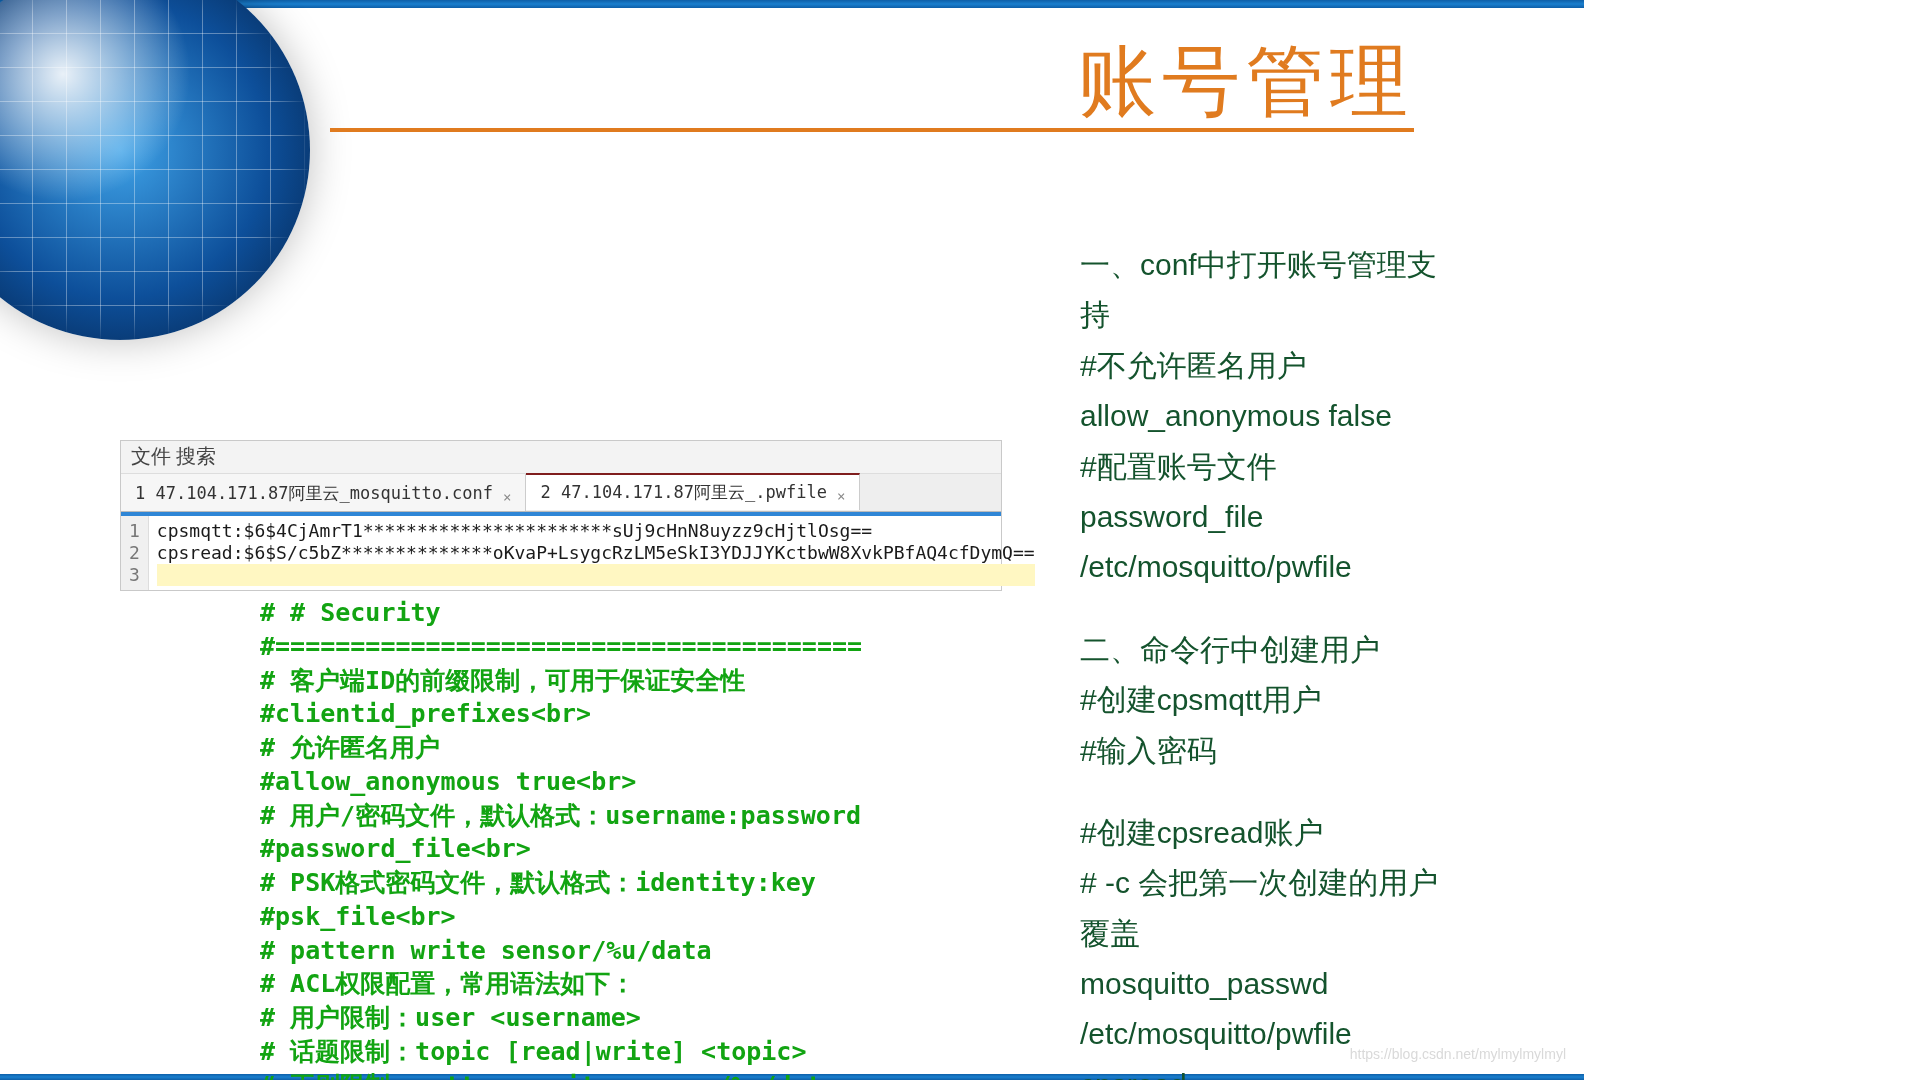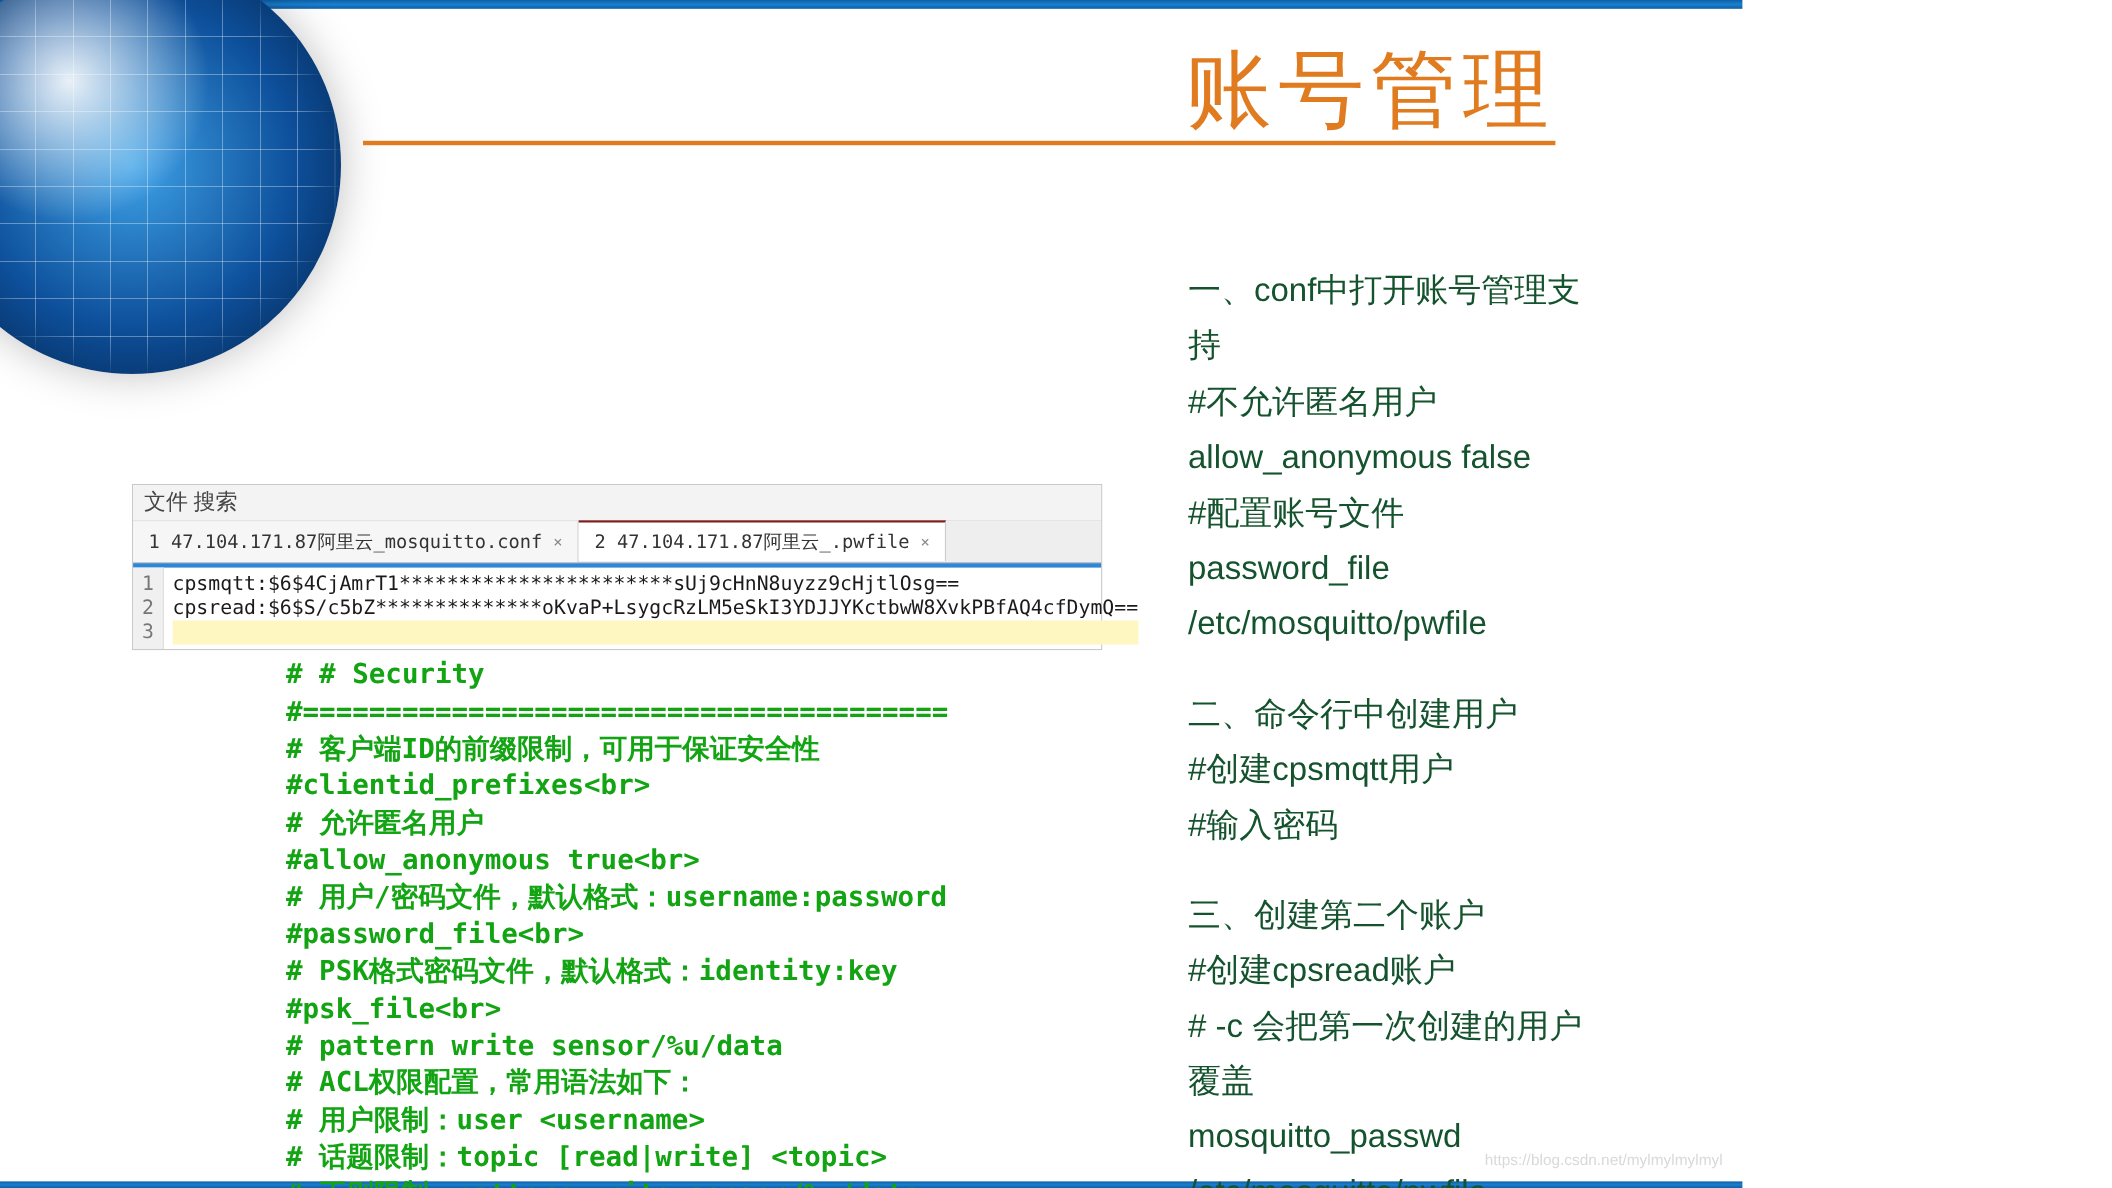--- a/index.html
+++ b/index.html
@@ -21,21 +21,21 @@
     -webkit-mask:radial-gradient(circle at 50% 50%, #000 60%, transparent 72%)}
   .swoosh{position:absolute;left:-40px;top:8px;width:140px;height:1060px;
     background:radial-gradient(ellipse 900px 1600px at -700px 50%, transparent 58%, #1a7fce 58.2%, #0d4f9a 60%, transparent 60.5%)}
   
   .title{position:absolute;right:170px;top:30px;color:#e07b1f;font-size:78px;font-family:"SimSun","STSong",serif;letter-spacing:6px}
   .rule{position:absolute;left:330px;right:170px;top:128px;height:4px;background:#e07b1f}
   
   .editor{position:absolute;left:120px;top:440px;width:880px;border:1px solid #c9c9c9;background:#fff;font-family:Consolas,Menlo,monospace;font-size:18px}
   .menubar{height:28px;background:#f3f3f3;border-bottom:1px solid #ddd;font-family:"Microsoft YaHei";font-size:20px;color:#444;padding:2px 10px}
   .tabs{display:flex;background:#eee;border-bottom:1px solid #bbb}
-  .tab{display:flex;align-items:center;gap:10px;padding:6px 14px;border-right:1px solid #ccc;background:#f6f6f6;color:#333;font-size:17px;white-space:nowrap}
+  .tab{display:flex;align-items:flex-end;gap:10px;padding:6px 14px;border-right:1px solid #ccc;background:#f6f6f6;color:#333;font-size:17px;white-space:nowrap}
   .tab.active{background:#fff;border-top:2px solid #7f1d1d;position:relative;top:-1px}
   .tab .x{color:#888;font-size:14px}
   .blueline{height:4px;background:#2f86d6}
   .code{display:flex}
   .gutter{background:#f0f0f0;color:#777;text-align:right;padding:4px 8px;border-right:1px solid #ddd;user-select:none}
   .gutter div{height:22px;line-height:22px}
   .lines{flex:1;padding:4px 8px;color:#1a1a1a}
   .lines div{height:22px;line-height:22px;white-space:pre}
   .lines .hl{background:#fff7c2}
   
@@ -106,20 +106,19 @@
     <p>一、conf中打开账号管理支持</p>
     <p>#不允许匿名用户</p>
     <p>allow_anonymous false</p>
     <p>#配置账号文件</p>
     <p>password_file /etc/mosquitto/pwfile</p>
     <div class="gap"></div>
     <p>二、命令行中创建用户</p>
     <p>#创建cpsmqtt用户</p>
     <p>#输入密码</p>
     <div class="gap"></div>
-    <p>三、创建第二个账户</p>
     <p>#创建cpsread账户</p>
     <p># -c 会把第一次创建的用户覆盖</p>
     <p>mosquitto_passwd  /etc/mosquitto/pwfile cpsread</p>
   </div>
 
   <div class="watermark">https://blog.csdn.net/mylmylmylmyl</div>
 </div>
 
 </body></html>

